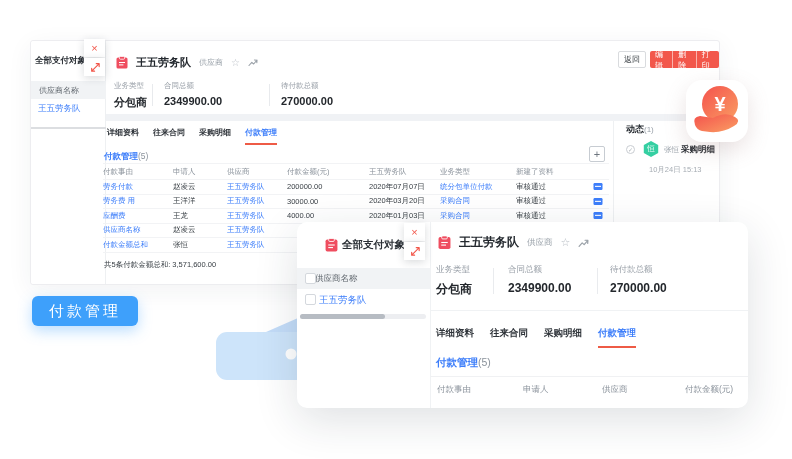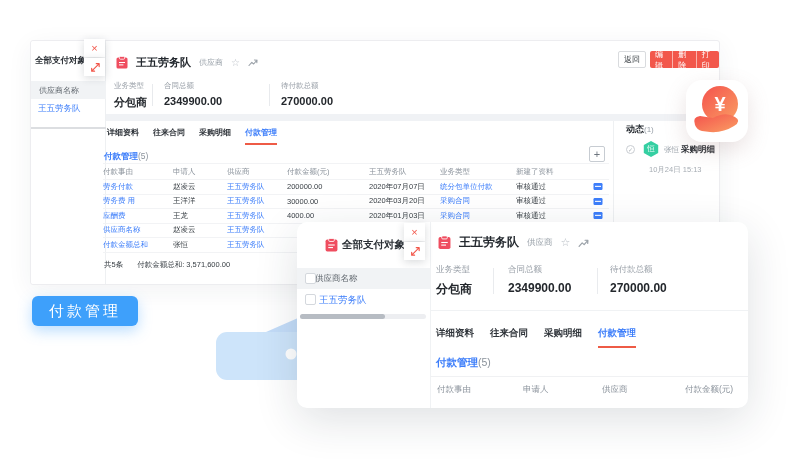--- a/index.html
+++ b/index.html
@@ -37,21 +37,21 @@
   .sec-title{position:absolute;font-weight:bold;color:#3d7efa;}
   .sec-count{font-weight:normal;color:#8a929b;}
   .plus-btn{position:absolute;left:558px;top:105px;width:16px;height:16px;border:1px solid #c7ccd2;border-radius:2px;
     color:#6d757e;font-size:11px;display:flex;align-items:center;justify-content:center;cursor:pointer;background:#fff;}
   .tbl{position:absolute;left:72px;top:122px;width:506px;font-size:7.5px;color:#3a4046;}
   .tr{display:grid;grid-template-columns:70px 54px 60px 82px 71px 76px 66px 21px;align-items:center;
     height:14.5px;border-bottom:1px solid #f2f3f5;}
   .tr.head{height:17px;color:#8a929b;border-top:1px solid #f2f3f5;}
   .lnk{color:#3d7efa;cursor:pointer;}
   .payicon{justify-self:end;}
-  .tfoot{position:absolute;left:73px;top:219px;font-size:7.5px;color:#3a4046;display:flex;gap:14px;}
+  .tfoot{position:absolute;left:73px;top:219px;font-size:7.5px;color:#3a4046;display:flex;}
   .vdiv{position:absolute;left:582px;top:80px;width:1px;height:163px;background:#eef0f2;}
   .act-title{position:absolute;left:595px;top:82px;font-size:9px;font-weight:bold;color:#23282e;}
   .act-count{font-weight:normal;color:#99a1a9;font-size:8px;}
   .check-node{position:absolute;left:595px;top:104px;width:9px;height:9px;border:1px solid #c9cdd2;border-radius:50%;
     color:#aeb4ba;font-size:6px;line-height:8px;text-align:center;}
   .hex-avatar{position:absolute;left:612px;top:100px;width:16px;height:16px;background:#35cfa2;color:#fff;font-size:7.5px;
     display:flex;align-items:center;justify-content:center;
     clip-path:polygon(50% 0,95% 25%,95% 75%,50% 100%,5% 75%,5% 25%);}
   .act-user{position:absolute;left:633px;top:104px;font-size:7.5px;color:#99a1a9;}
   .act-text{position:absolute;left:650px;top:103px;font-size:8.5px;font-weight:bold;color:#23282e;}

